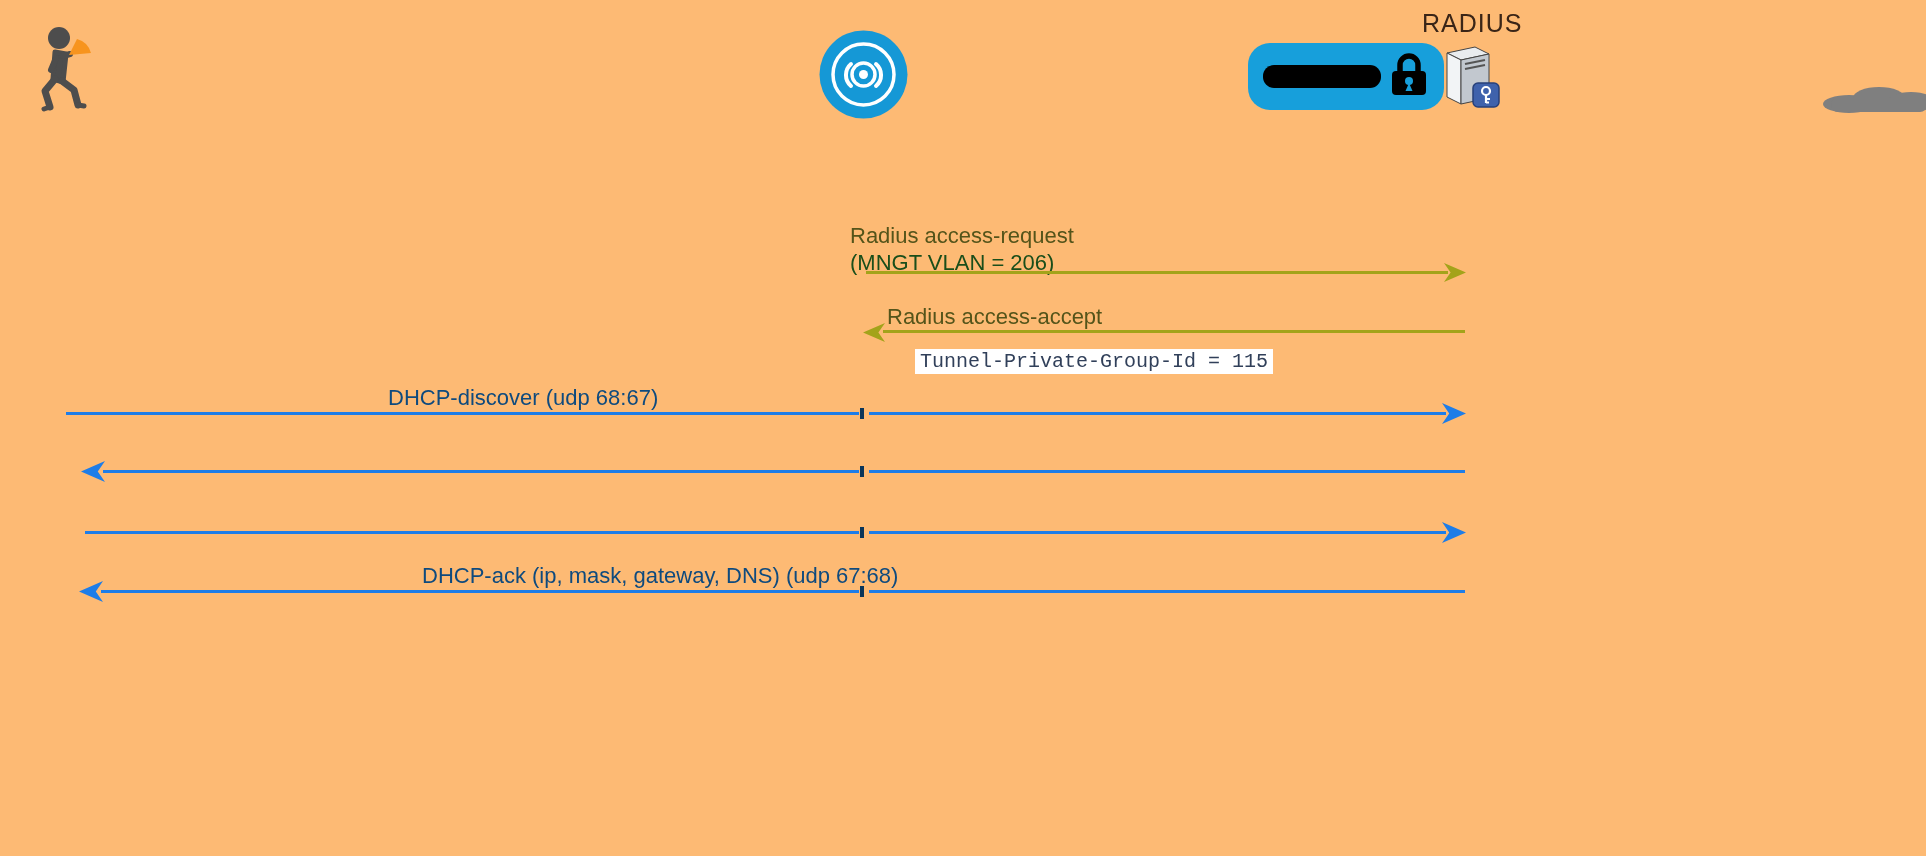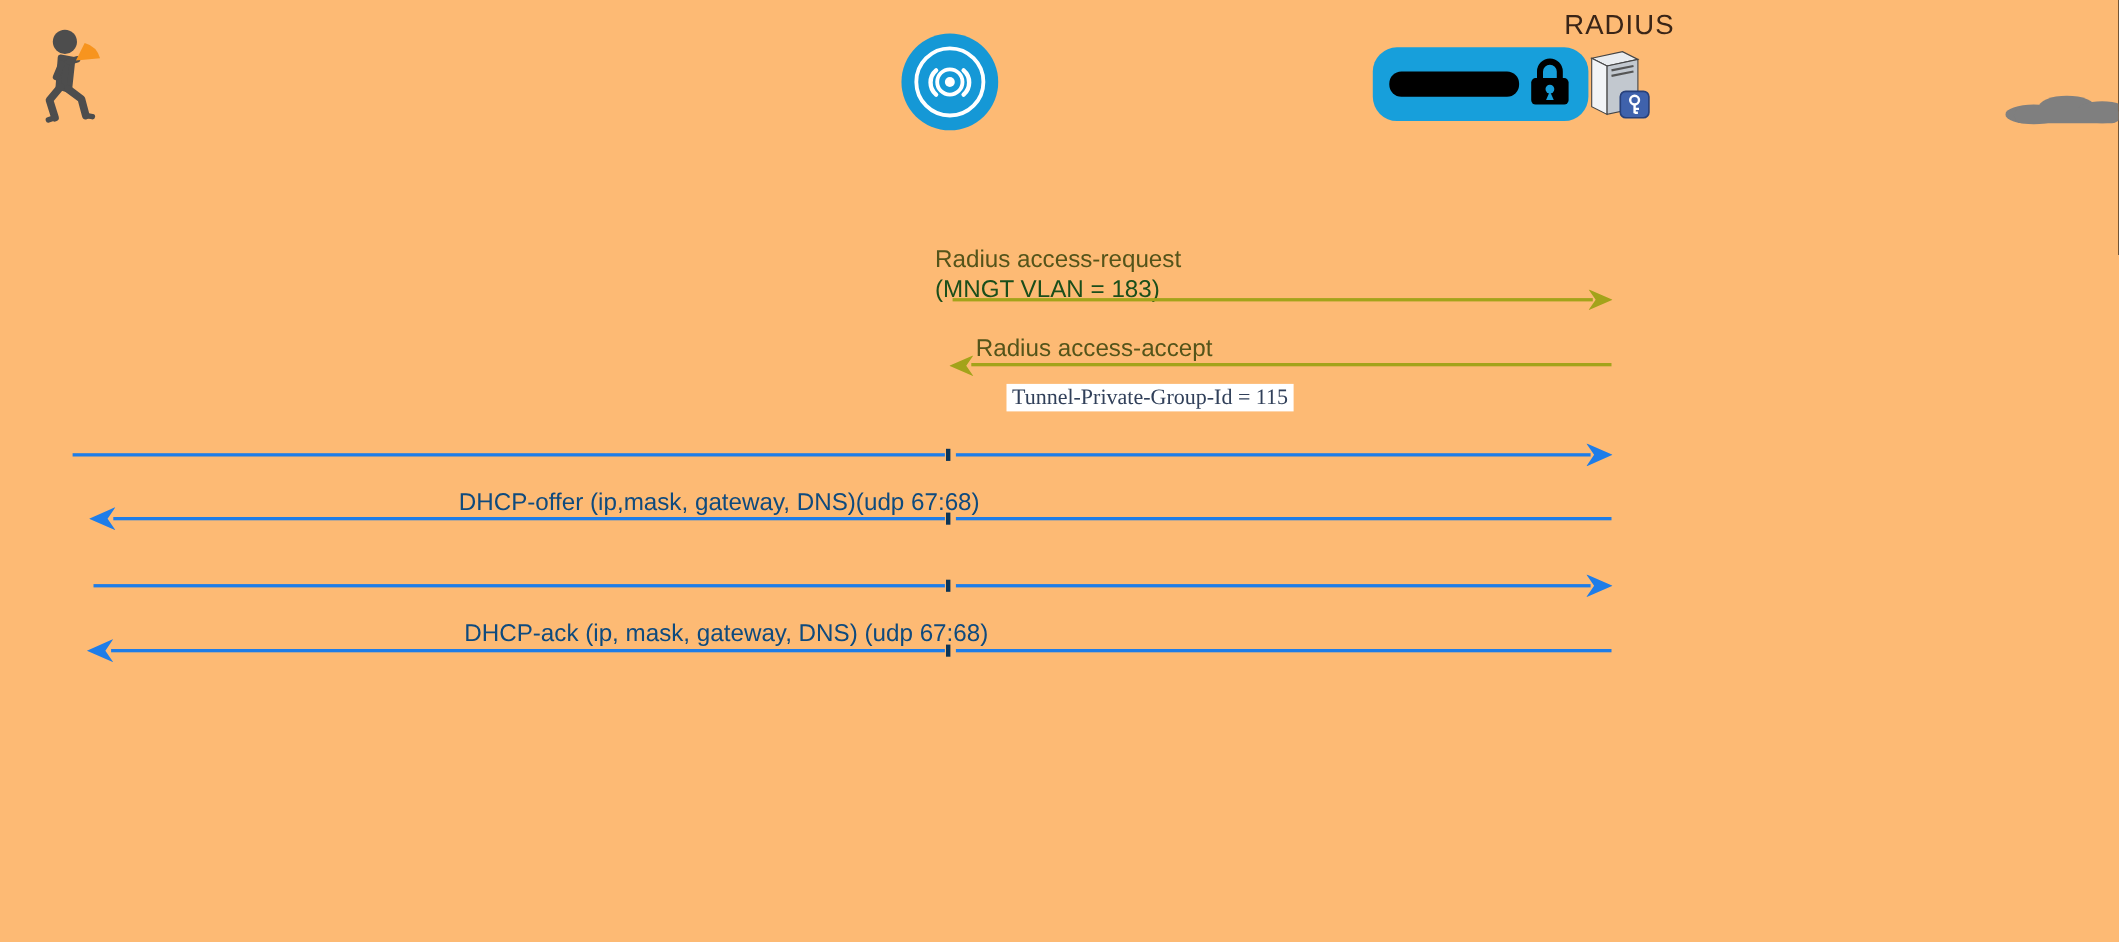--- a/index.html
+++ b/index.html
@@ -24,21 +24,21 @@
 
   
   .tick{position:absolute;width:4px;height:11px;background:#0B3558;}
 
   
   .mlabel{position:absolute;text-align:left;font-size:22px;line-height:26px;white-space:nowrap;}
   .dhcp-t{color:#0E4A7E;}
   .radius-t{color:#54541A;}
   .green-t{color:#1A4E1A;}
   .tunnel{position:absolute;background:#FFFFFF;color:#31405A;
-          font-family:Liberation Serif, serif;font-size:20px;line-height:25px;
+          font-family:Liberation Mono, monospace;font-size:20px;line-height:25px;
           padding:0 5px;white-space:nowrap;}
   .radius-title{position:absolute;color:#3A2517;font-size:25px;letter-spacing:1px;white-space:nowrap;}
 
   
   .switch{position:absolute;left:1248px;top:43px;width:196px;height:67px;
           background:#179FDB;border-radius:22px;}
   .switch-screen{position:absolute;left:15px;top:22px;width:118px;height:23px;
                  background:#000;border-radius:11px;}
 </style>
 </head>
@@ -95,36 +95,36 @@
   <svg class="abs" style="left:1823px;top:86px;width:112px;height:28px" viewBox="0 0 112 28">
     <g fill="#7F7F7F">
       <ellipse cx="26" cy="18" rx="26" ry="9"></ellipse>
       <ellipse cx="56" cy="12" rx="26" ry="11"></ellipse>
       <ellipse cx="88" cy="16" rx="24" ry="10"></ellipse>
       <rect x="8" y="12" width="96" height="14" rx="7"></rect>
     </g>
   </svg>
 
   <div class="mlabel radius-t" style="left:850px;top:223px;width:320px">Radius access-request</div>
-  <div class="mlabel green-t" style="left:850px;top:250px;width:320px">(MNGT VLAN = 183)</div>
+  <div class="mlabel green-t" style="left:850px;top:250px;width:320px">(MNGT VLAN = 206)</div>
   <div class="line olive" style="left:866px;top:271px;width:582px"></div>
   <div class="head olive r" style="left:1444px;top:263px"></div>
 
   <div class="mlabel radius-t" style="left:887px;top:304px;width:320px">Radius access-accept</div>
   <div class="head olive l" style="left:863px;top:323px"></div>
   <div class="line olive" style="left:883px;top:330px;width:582px"></div>
 
   <div class="tunnel" style="left:915px;top:349px">Tunnel-Private-Group-Id = 115</div>
 
+  <div class="mlabel dhcp-t" style="left:388px;top:385px;width:400px">DHCP-discover (udp 68:67)</div>
   <div class="line blue" style="left:66px;top:412px;width:793px"></div>
   <div class="tick" style="left:860px;top:408px"></div>
   <div class="line blue" style="left:869px;top:412px;width:577px"></div>
   <div class="head blue r" style="left:1442px;top:403px"></div>
 
-  <div class="mlabel dhcp-t" style="left:417px;top:444px;width:500px">DHCP-offer (ip,mask, gateway, DNS)(udp 67:68)</div>
   <div class="head blue l" style="left:81px;top:461px"></div>
   <div class="line blue" style="left:103px;top:470px;width:756px"></div>
   <div class="tick" style="left:860px;top:466px"></div>
   <div class="line blue" style="left:869px;top:470px;width:596px"></div>
 
   <div class="line blue" style="left:85px;top:531px;width:774px"></div>
   <div class="tick" style="left:860px;top:527px"></div>
   <div class="line blue" style="left:869px;top:531px;width:577px"></div>
   <div class="head blue r" style="left:1442px;top:522px"></div>
 

